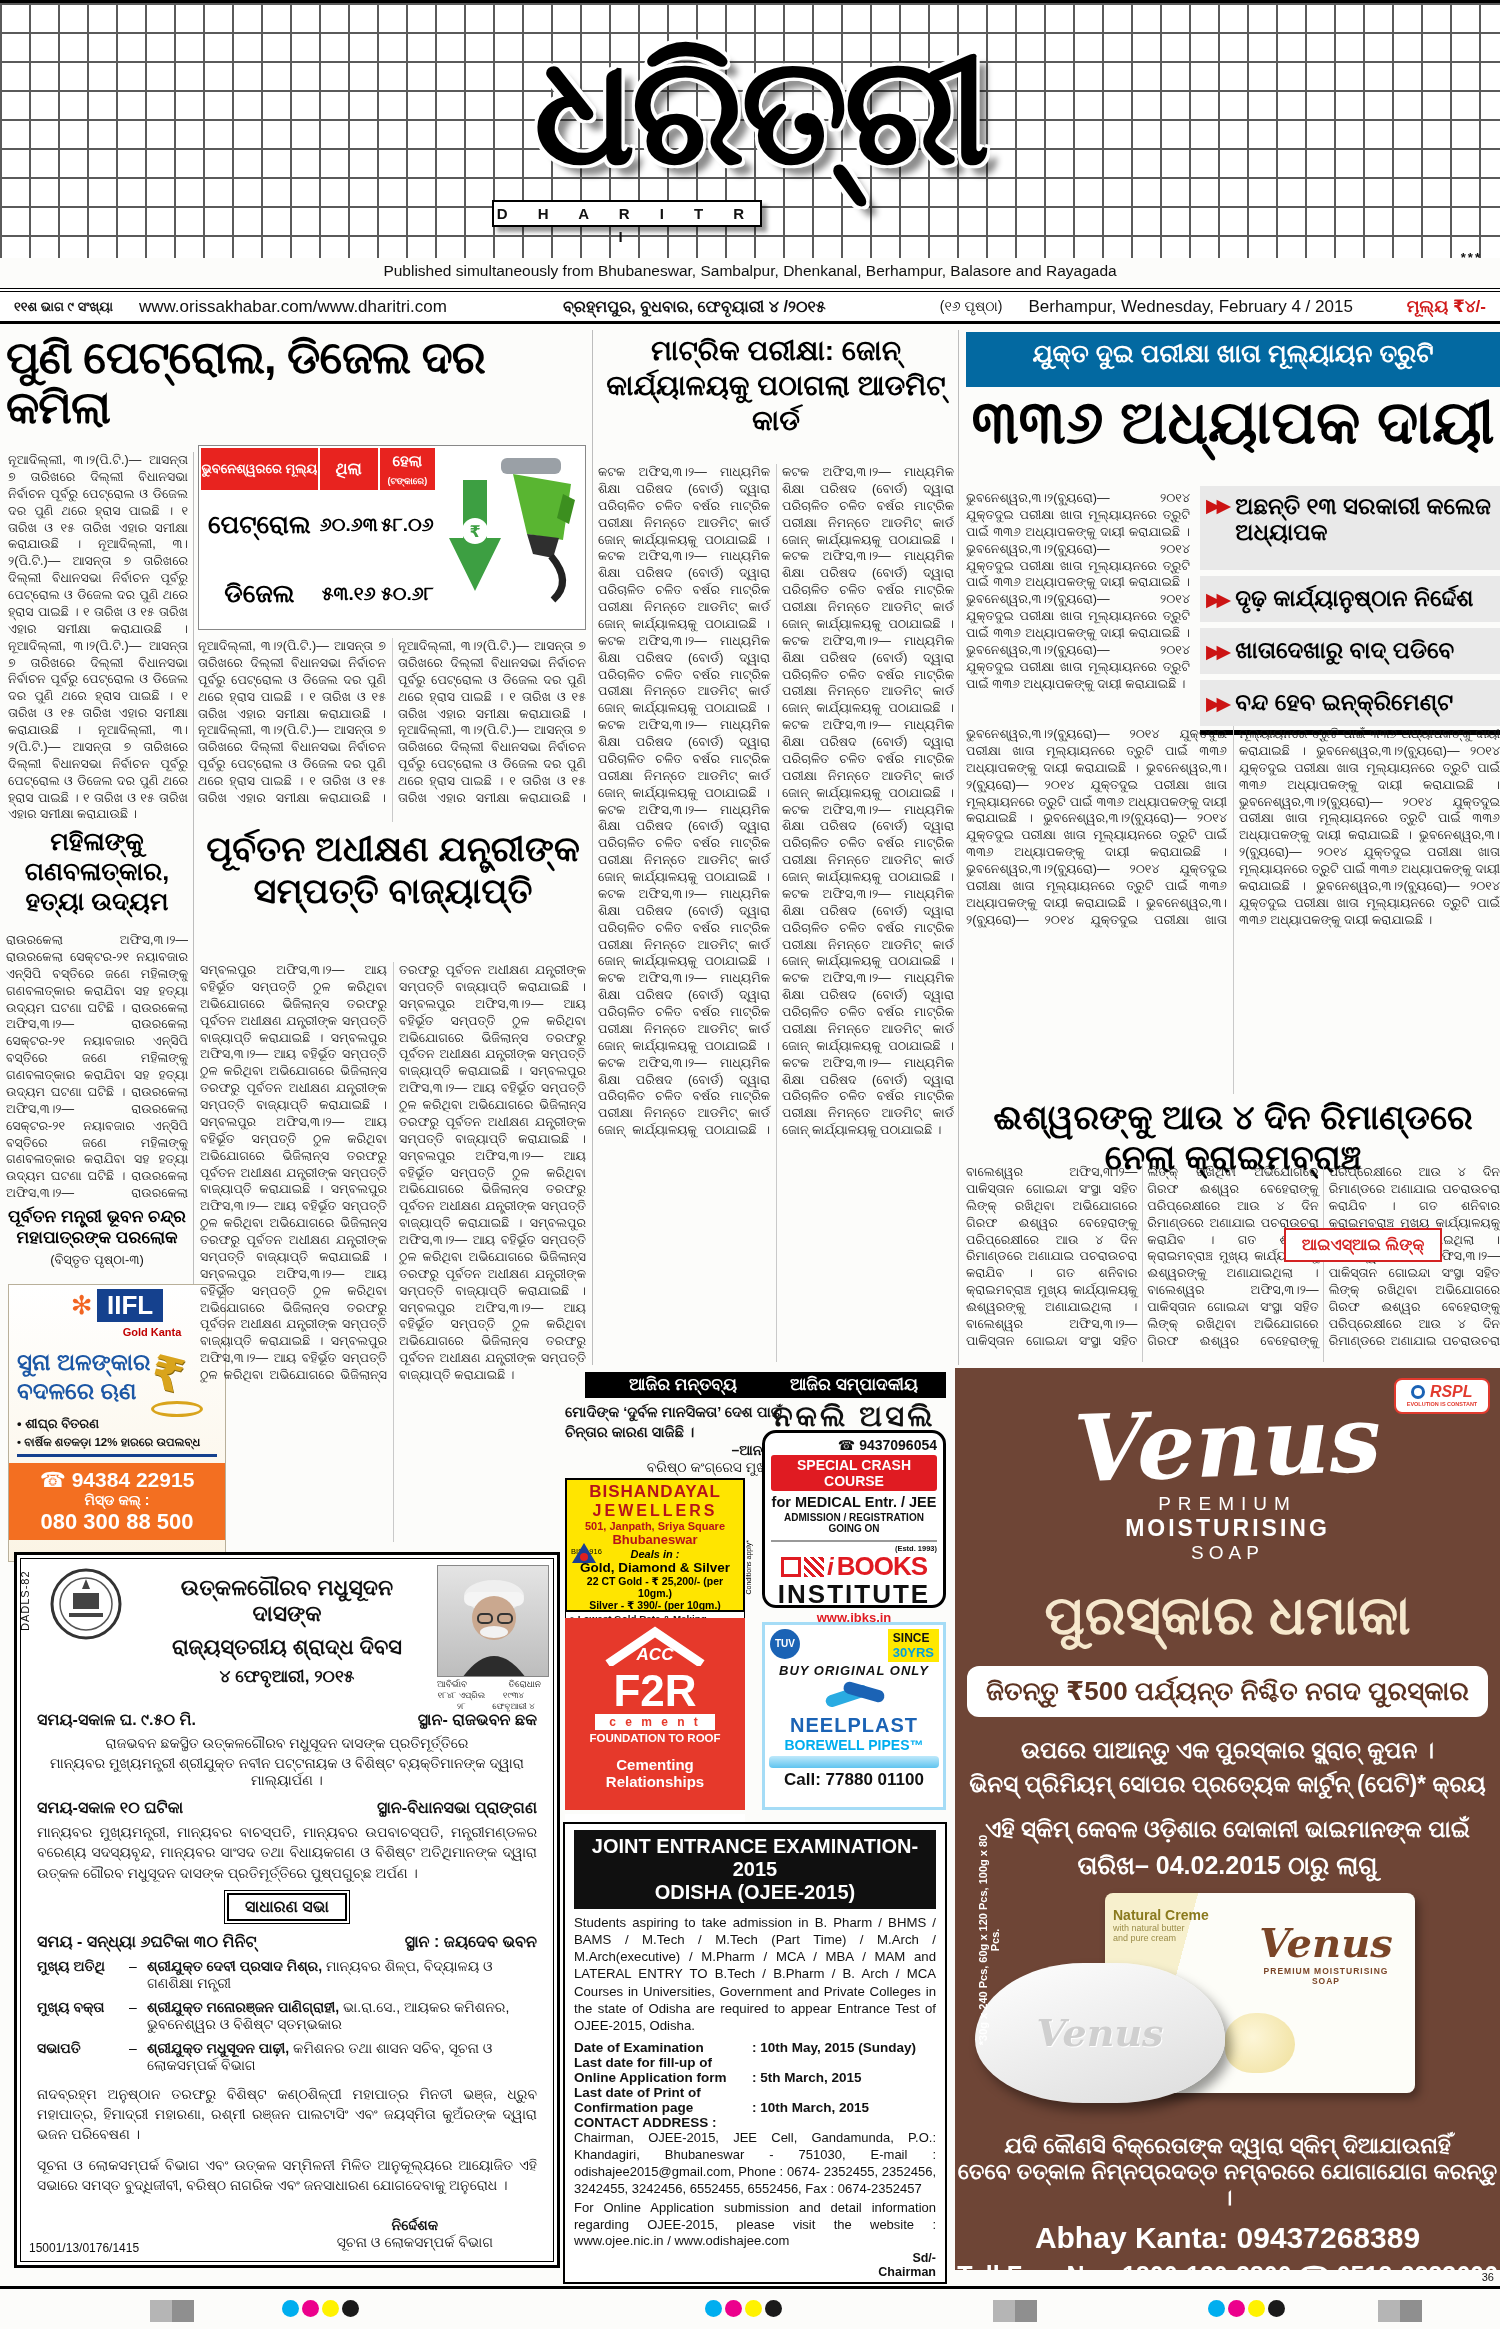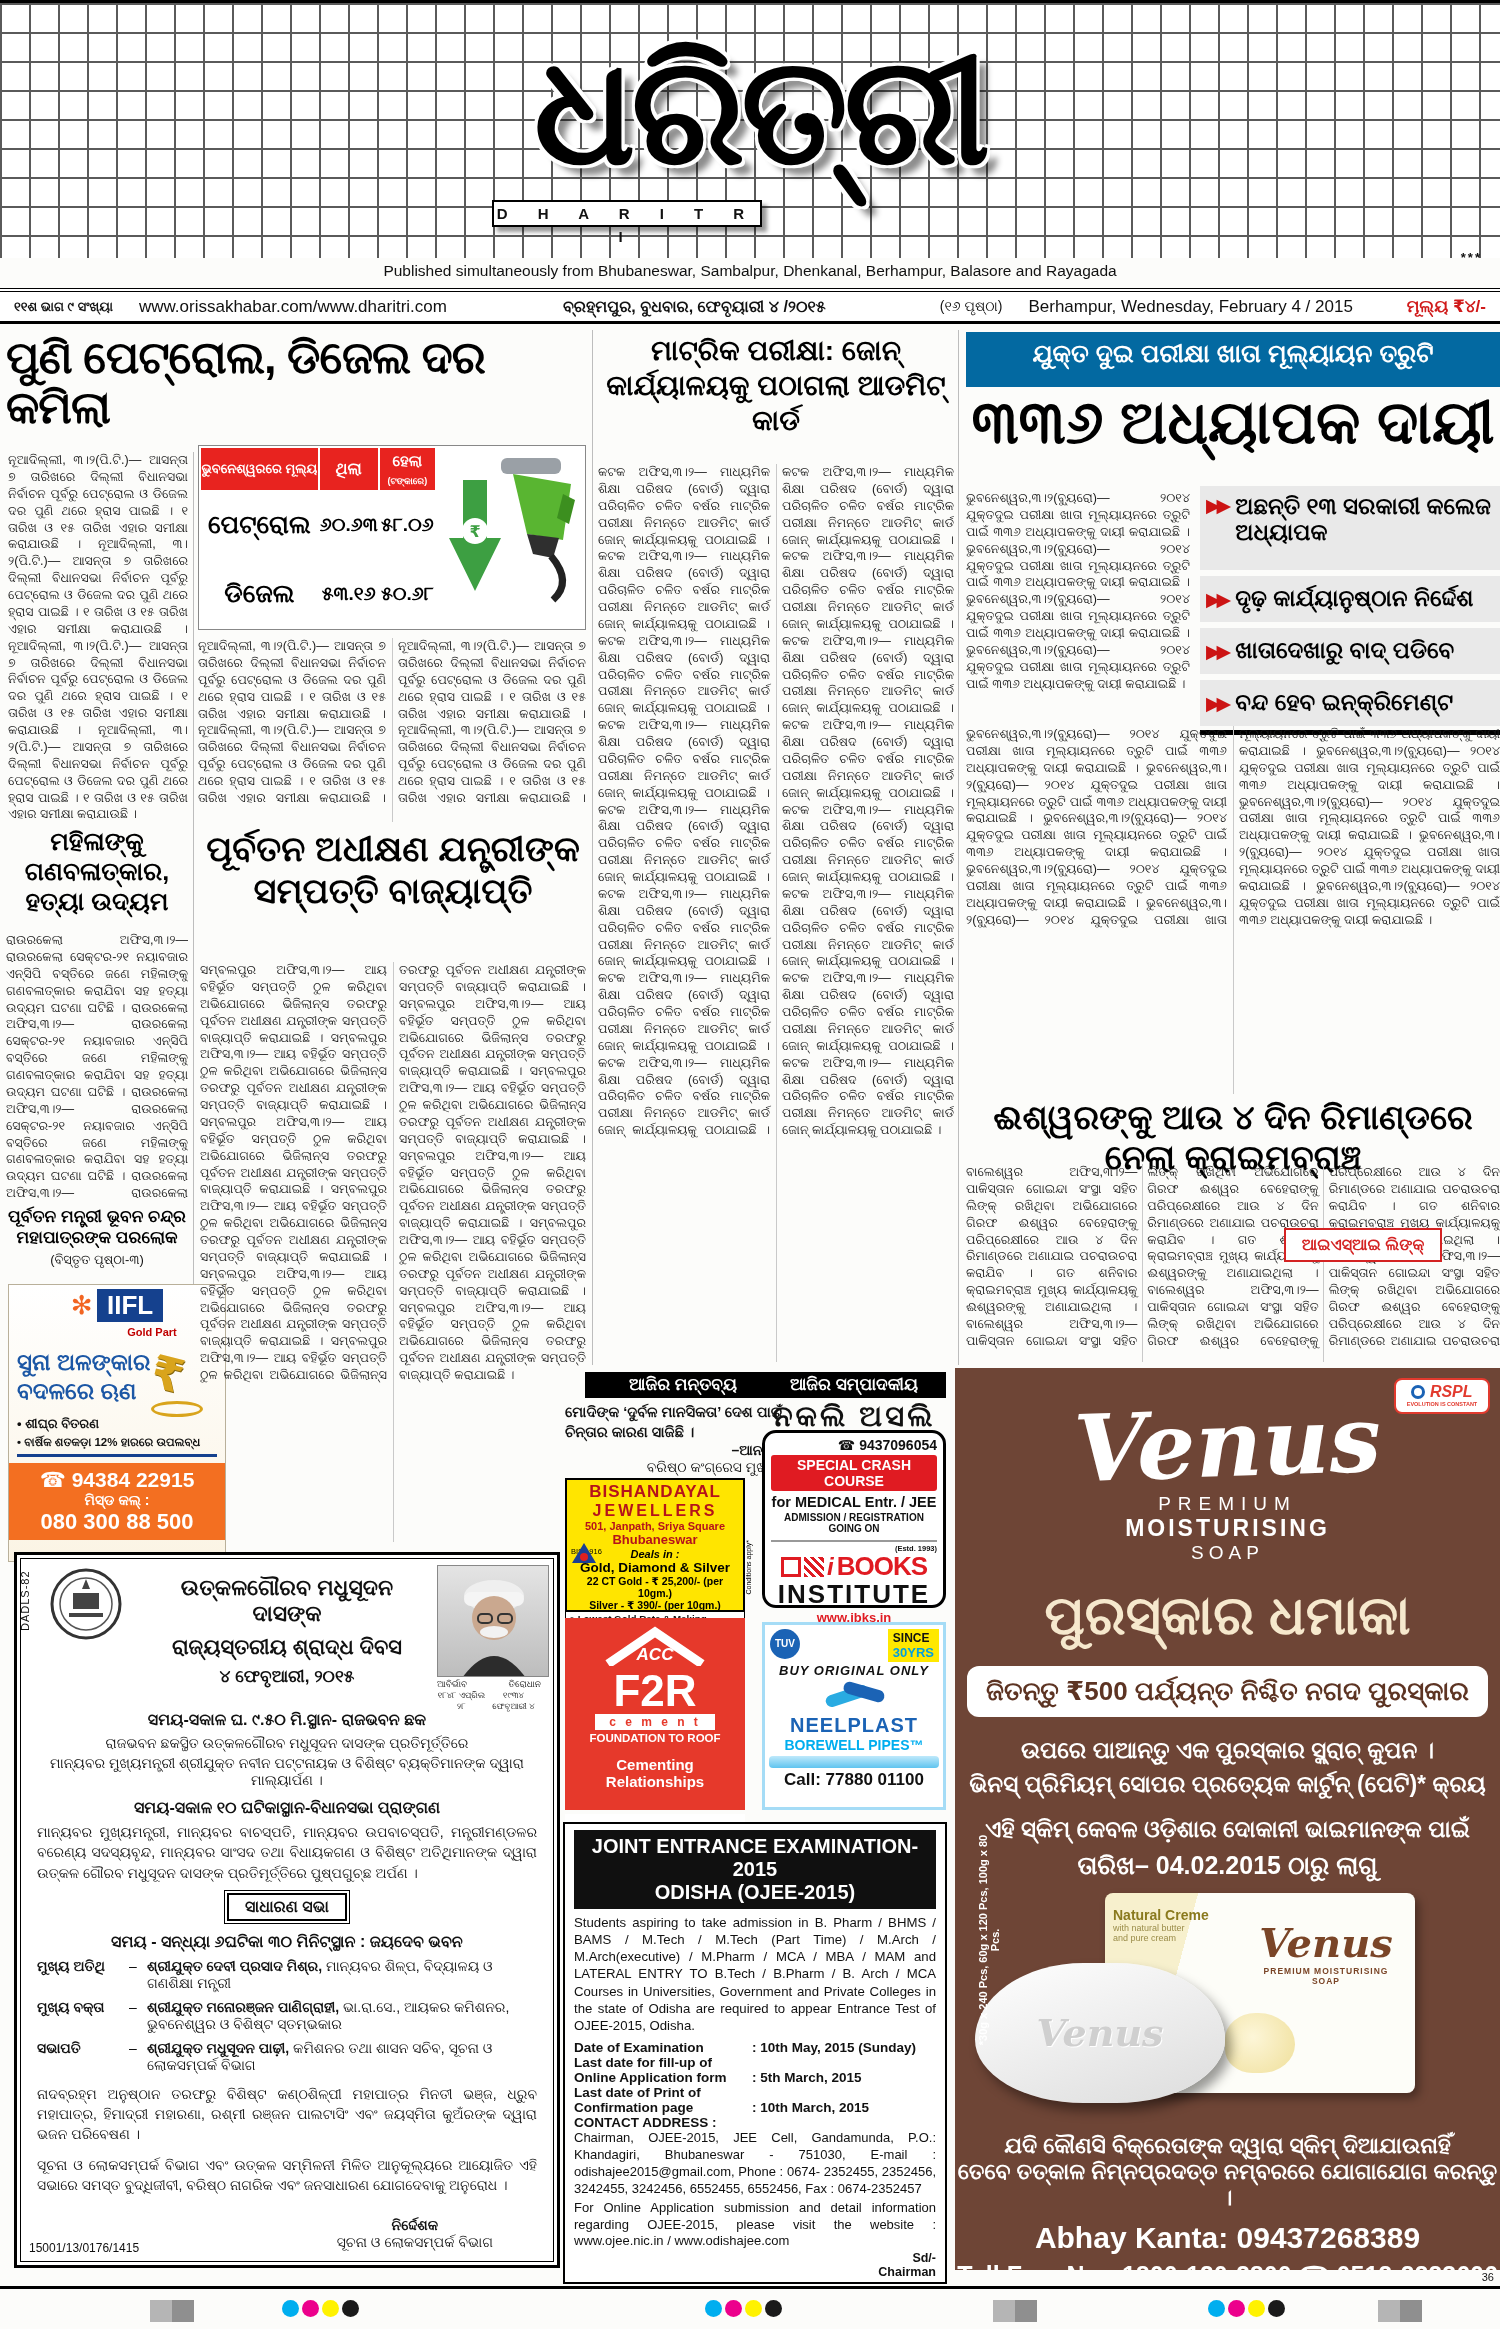--- a/index.html
+++ b/index.html
@@ -46,21 +46,21 @@
   .bjew{position:absolute;left:565px;top:1478px;width:180px;height:134px;border:2px solid #000;background:#ffe500;
     text-align:center;color:#b5121b;padding:2px;position:absolute}
   .ibooks{position:absolute;left:762px;top:1430px;width:184px;height:178px;border:3px solid #000;border-radius:14px;
     background:#fff;text-align:center;padding:4px 6px}
   .acc{position:absolute;left:565px;top:1618px;width:180px;height:192px;background:#e6392b;color:#fff;text-align:center;padding-top:6px}
   .neel{position:absolute;left:762px;top:1622px;width:184px;height:188px;border:3px solid #a5dcf6;background:#fff;text-align:center;position:absolute}
   .ojee{position:absolute;left:563px;top:1822px;width:384px;height:462px;border:2px solid #000;background:#fff;padding:6px 9px}
   .venus{position:absolute;left:955px;top:1368px;width:545px;height:902px;background:#6e4536;color:#fff;text-align:center;overflow:hidden}
   .notice{position:absolute;left:14px;top:1552px;width:546px;height:716px;border:3px solid #000;background:#fff;padding:3px}
   .notice-in{border:1px solid #000;width:100%;height:100%;position:relative;padding:10px 16px 8px;font-size:14px}
-  .nrow{display:flex;justify-content:center;font-weight:bold;font-size:16px;margin-top:10px}
+  .nrow{display:flex;justify-content:space-between;font-weight:bold;font-size:16px;margin-top:10px}
   .grow{display:flex;font-size:14px;margin-top:7px}
   .isibox{position:absolute;left:1284px;top:1228px;width:158px;height:34px;border:2px solid #d42222;color:#d42222;
     background:#fff;font-weight:bold;font-size:16px;text-align:center;line-height:30px;z-index:3}
   .dot{width:17px;height:17px;border-radius:50%;display:inline-block;margin-right:3px}
   .graysq{width:22px;height:22px;display:inline-block}
 </style>
 </head>
 <body>
 
 <div id="page">
@@ -130,21 +130,21 @@
 
   <div class="abs hl ctr" style="left:4px;top:826px;width:186px;height:100px;font-size:25px;line-height:1.2">ମହିଳାଙ୍କୁ ଗଣବଳାତ୍କାର, ହତ୍ୟା ଉଦ୍ୟମ</div>
   <div class="abs bt" style="left:6px;top:932px;width:182px;height:266px">ରାଉରକେଲା ଅଫିସ,୩।୨— ରାଉରକେଲା ସେକ୍ଟର-୨୧ ନୟାବଜାର ଏନ୍‌ସିପି ବସ୍ତିରେ ଜଣେ ମହିଳାଙ୍କୁ ଗଣବଳାତ୍କାର କରାଯିବା ସହ ହତ୍ୟା ଉଦ୍ୟମ ଘଟଣା ଘଟିଛି । ରାଉରକେଲା ଅଫିସ,୩।୨— ରାଉରକେଲା ସେକ୍ଟର-୨୧ ନୟାବଜାର ଏନ୍‌ସିପି ବସ୍ତିରେ ଜଣେ ମହିଳାଙ୍କୁ ଗଣବଳାତ୍କାର କରାଯିବା ସହ ହତ୍ୟା ଉଦ୍ୟମ ଘଟଣା ଘଟିଛି । ରାଉରକେଲା ଅଫିସ,୩।୨— ରାଉରକେଲା ସେକ୍ଟର-୨୧ ନୟାବଜାର ଏନ୍‌ସିପି ବସ୍ତିରେ ଜଣେ ମହିଳାଙ୍କୁ ଗଣବଳାତ୍କାର କରାଯିବା ସହ ହତ୍ୟା ଉଦ୍ୟମ ଘଟଣା ଘଟିଛି । ରାଉରକେଲା ଅଫିସ,୩।୨— ରାଉରକେଲା ସେକ୍ଟର-୨୧ ନୟାବଜାର ଏନ୍‌ସିପି ବସ୍ତିରେ ଜଣେ ମହିଳାଙ୍କୁ ଗଣବଳାତ୍କାର କରାଯିବା ସହ ହତ୍ୟା ଉଦ୍ୟମ ଘଟଣା ଘଟିଛି । </div>
   <div class="abs hl ctr" style="left:4px;top:1206px;width:186px;font-size:17px;line-height:1.25">ପୂର୍ବତନ ମନ୍ତ୍ରୀ ଭୂବନ ଚନ୍ଦ୍ର ମହାପାତ୍ରଙ୍କ ପରଲୋକ</div>
   <div class="abs ctr" style="left:4px;top:1252px;width:186px;font-size:13px">(ବିସ୍ତୃତ ପୃଷ୍ଠା-୩)</div>
 
   <div class="iifl">
     <div style="text-align:center">
       <span style="color:#f26522;font-size:26px;vertical-align:middle">✻</span>
       <span style="display:inline-block;background:#15418e;color:#fff;font-weight:bold;font-size:26px;padding:1px 10px;vertical-align:middle">IIFL</span><br>
-      <span style="color:#c00000;font-weight:bold;font-size:11px;margin-left:70px">Gold Part</span>
+      <span style="color:#c00000;font-weight:bold;font-size:11px;margin-left:70px">Gold Kanta</span>
     </div>
     <div style="color:#1c57a5;font-weight:bold;font-size:23px;line-height:1.25;margin-top:8px">
       <div>ସୁନା ଅଳଙ୍କାର</div>
       <div>ବଦଳରେ ଋଣ</div>
     </div>
     <div class="abs" style="right:10px;top:66px;width:64px;height:74px">
       <div style="font-size:46px;font-weight:bold;color:#d9a41c;transform:rotate(14deg);text-shadow:1px 1px 0 #8a6a10">₹</div>
       <div style="width:52px;height:16px;border:3px solid #d9a41c;border-radius:50%;margin-top:-4px"></div>
     </div>
     <div style="font-weight:bold;font-size:13px;margin-top:10px">• ଶୀଘ୍ର ବିତରଣ</div>

